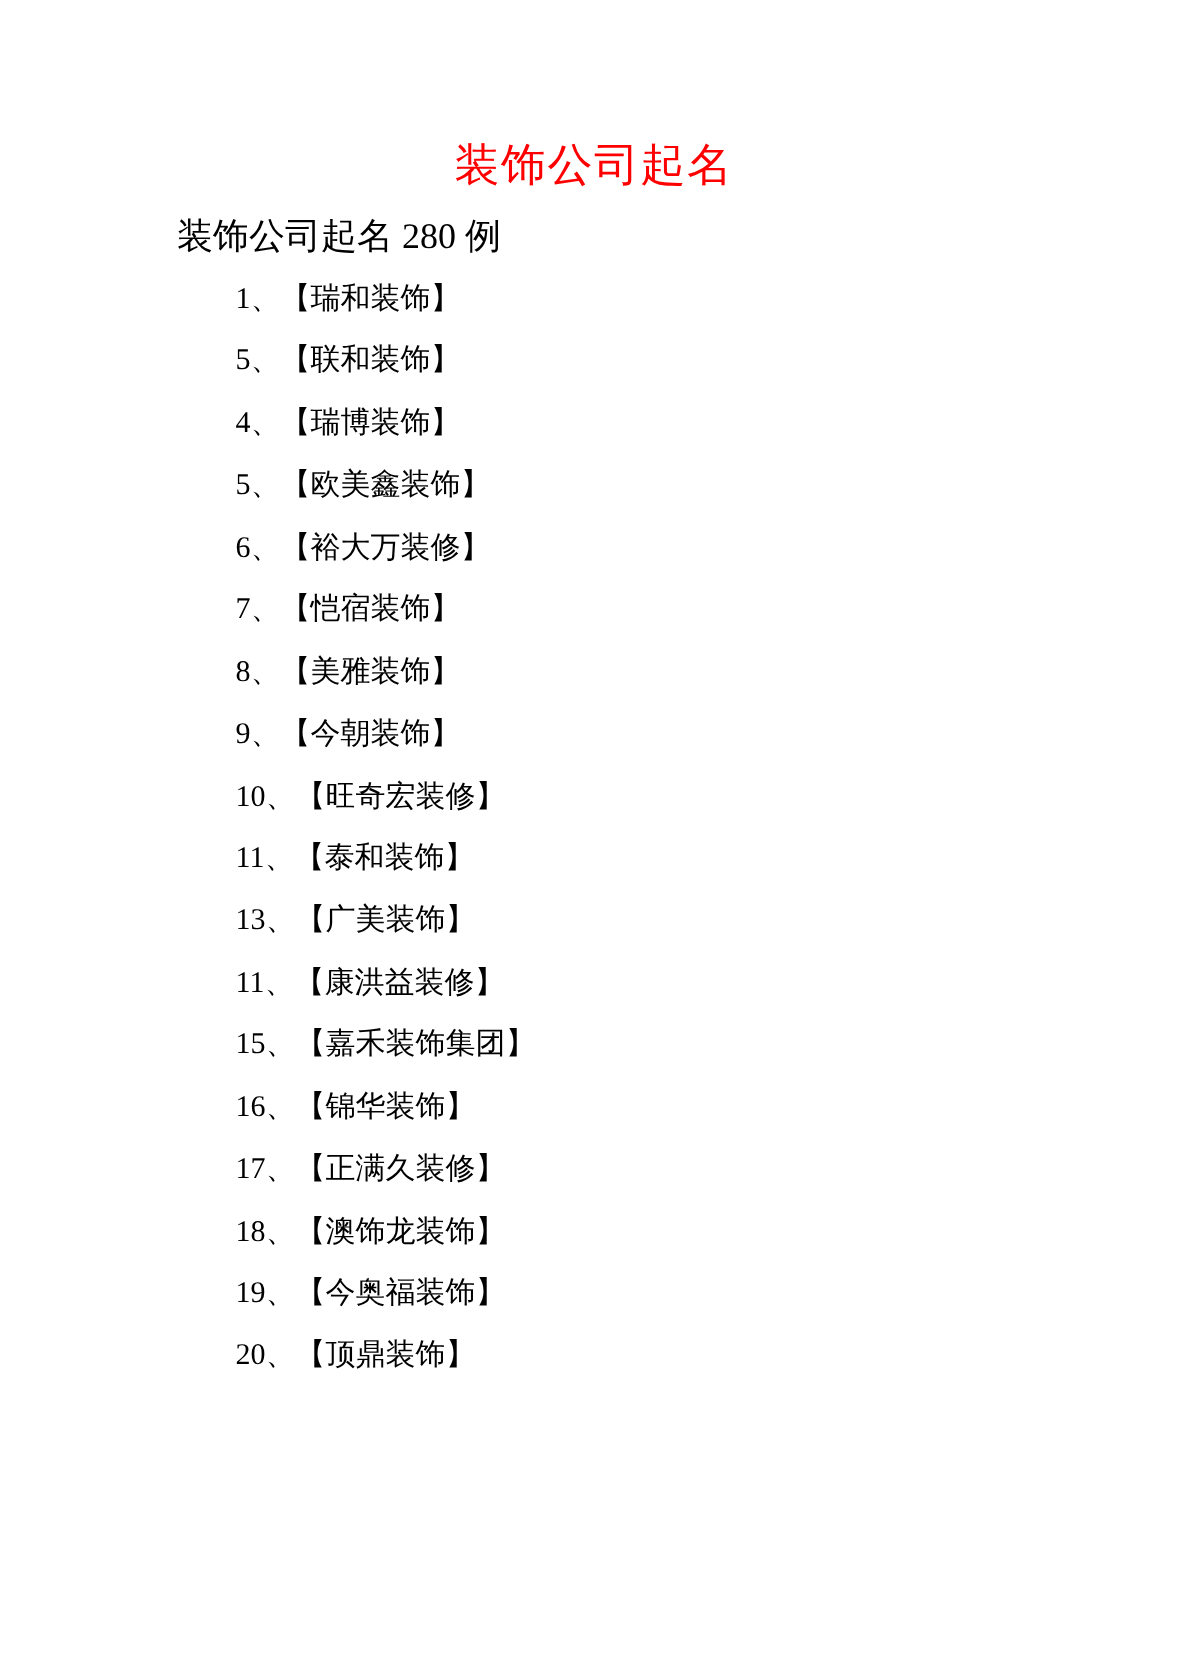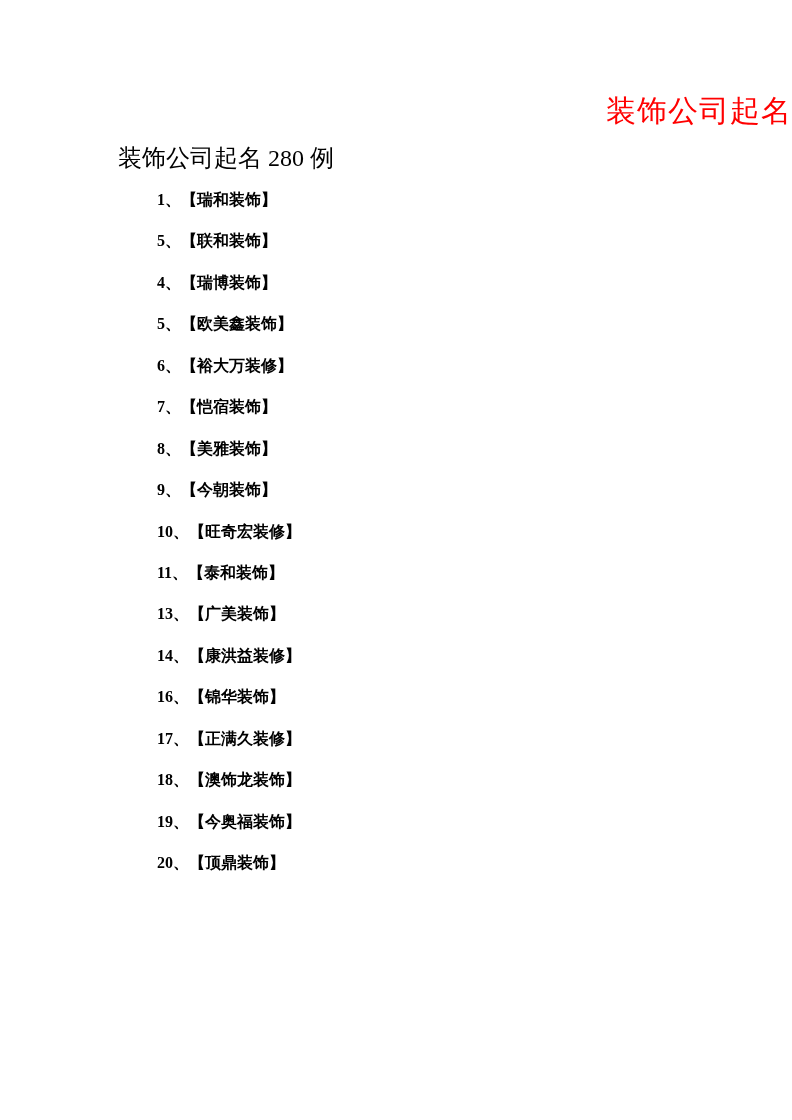--- a/index.html
+++ b/index.html
@@ -14,21 +14,21 @@
     background: #ffffff;
     overflow: hidden;
     font-family: "Liberation Serif", "DejaVu Serif", serif;
     color: #000000;
   }
   .doc-title {
     position: absolute;
     top: 92px;
     left: 0;
     width: 100%;
-    text-align: right;
+    text-align: center;
     font-size: 30px;
     line-height: 38px;
     font-weight: 400;
     color: #ff0000;
     letter-spacing: 1px;
   }
   .doc-subtitle {
     position: absolute;
     top: 144px;
     left: 118px;
@@ -37,23 +37,22 @@
   }
   .name-list {
     position: absolute;
     top: 179px;
     left: 157px;
     width: 560px;
   }
   .name-item {
     height: 41.45px;
     line-height: 41.45px;
-    font-size: 16px;
+    font-size: 20px;
     white-space: nowrap;
-    font-weight: bold;
   }
 </style>
 </head>
 <body>
 
 <div class="page">
 
   <div class="doc-title" style="color: rgb(255, 0, 0);">装饰公司起名</div>
 
   <div class="doc-subtitle">装饰公司起名 280 例</div>
@@ -63,21 +62,22 @@
     <div class="name-item">5、【联和装饰】</div>
     <div class="name-item">4、【瑞博装饰】</div>
     <div class="name-item">5、【欧美鑫装饰】</div>
     <div class="name-item">6、【裕大万装修】</div>
     <div class="name-item">7、【恺宿装饰】</div>
     <div class="name-item">8、【美雅装饰】</div>
     <div class="name-item">9、【今朝装饰】</div>
     <div class="name-item">10、【旺奇宏装修】</div>
     <div class="name-item">11、【泰和装饰】</div>
     <div class="name-item">13、【广美装饰】</div>
-    <div class="name-item">14、【康洪益装修】</div>
+    <div class="name-item">11、【康洪益装修】</div>
+    <div class="name-item">15、【嘉禾装饰集团】</div>
     <div class="name-item">16、【锦华装饰】</div>
     <div class="name-item">17、【正满久装修】</div>
     <div class="name-item">18、【澳饰龙装饰】</div>
     <div class="name-item">19、【今奥福装饰】</div>
     <div class="name-item">20、【顶鼎装饰】</div>
   </div>
 
 </div>
 
 </body></html>

